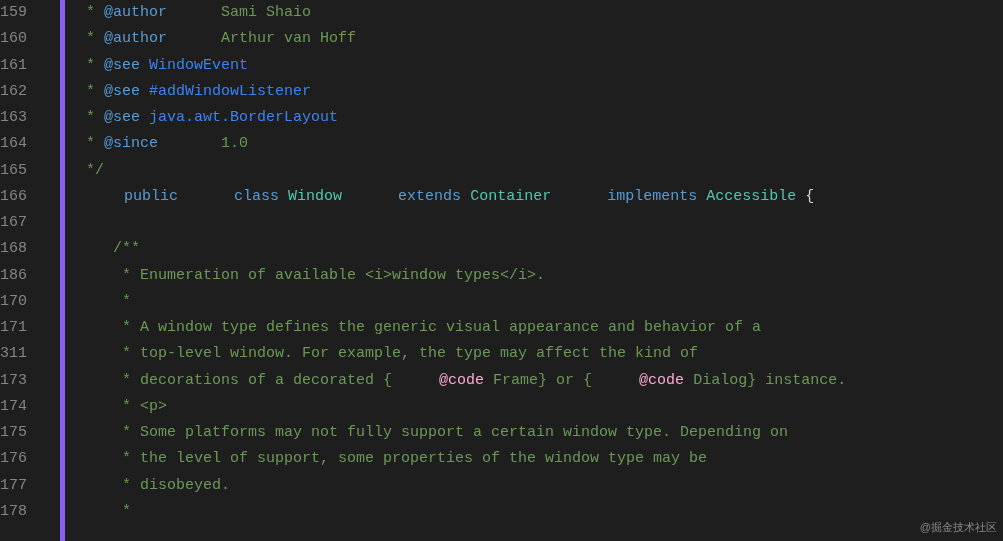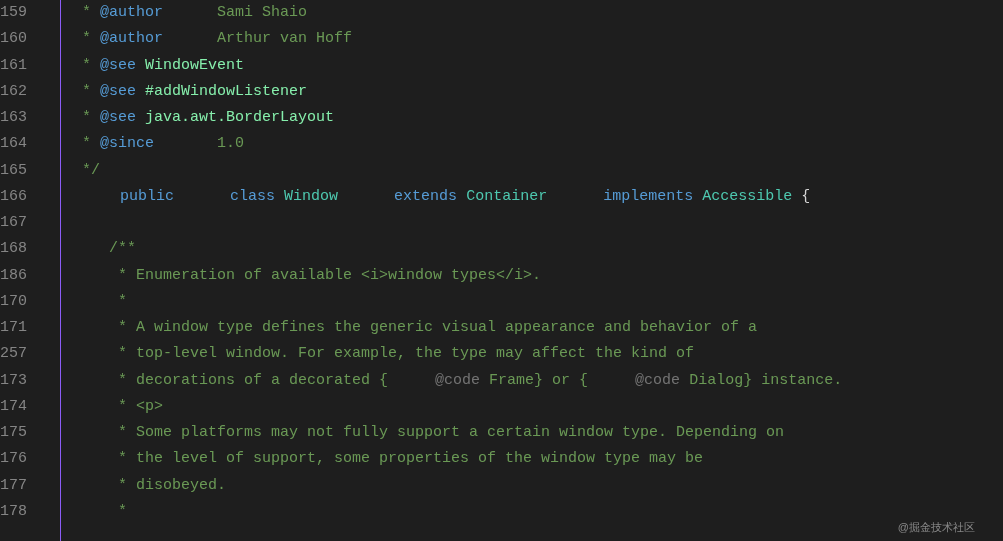--- a/index.html
+++ b/index.html
@@ -20,37 +20,37 @@
 .gutter {
   flex: 0 0 60px;
   padding-right: 16px;
   text-align: left;
   color: #858585;
   user-select: none;
 }
 .code {
   flex: 1;
   padding-left: 12px;
-  border-left: 1px solid #8b5cf6;
+  border-left: 5px solid #8b5cf6;
   white-space: pre;
   color: #d4d4d4;
 }
 .line { display: block; }
 .asterisk { color: #6a9955; }
 .javadoc { color: #6a9955; }
 .tag { color: #569cd6; }
-.tagval { color: #86efac; }
+.tagval { color: #3b82f6; }
 .kw { color: #569cd6; margin-left: 47px; }
 .type { color: #4ec9b0; }
 .punc { color: #d4d4d4; }
-.atcode { color: #737373; padding-left: 47px; }
+.atcode { color: #f9a8d4; padding-left: 47px; }
 .watermark {
   position: absolute;
   bottom: 4px;
-  right: 28px;
+  right: 6px;
   font-size: 11px;
   color: #888;
   font-family: sans-serif;
 }
 </style>
 </head>
 <body>
 
 <div class="editor">
   <div class="gutter">
@@ -60,21 +60,21 @@
       <span class="line">162</span>
       <span class="line">163</span>
       <span class="line">164</span>
       <span class="line">165</span>
       <span class="line">166</span>
       <span class="line">167</span>
       <span class="line">168</span>
       <span class="line">186</span>
       <span class="line">170</span>
       <span class="line">171</span>
-      <span class="line">257</span>
+      <span class="line">311</span>
       <span class="line">173</span>
       <span class="line">174</span>
       <span class="line">175</span>
       <span class="line">176</span>
       <span class="line">177</span>
       <span class="line">178</span>
     </div>
   <div class="code"><span class="line"><span class="asterisk"> * </span><span class="tag">@author</span><span class="javadoc">      Sami Shaio</span></span><span class="line"><span class="asterisk"> * </span><span class="tag">@author</span><span class="javadoc">      Arthur van Hoff</span></span><span class="line"><span class="asterisk"> * </span><span class="tag">@see</span><span class="javadoc"> </span><span class="tagval">WindowEvent</span></span><span class="line"><span class="asterisk"> * </span><span class="tag">@see</span><span class="javadoc"> </span><span class="tagval">#addWindowListener</span></span><span class="line"><span class="asterisk"> * </span><span class="tag">@see</span><span class="javadoc"> </span><span class="tagval">java.awt.BorderLayout</span></span><span class="line"><span class="asterisk"> * </span><span class="tag">@since</span><span class="javadoc">       1.0</span></span><span class="line"><span class="asterisk"> */</span></span><span class="line"><span class="kw">public</span><span class="punc"> </span><span class="kw">class</span><span class="punc"> </span><span class="type">Window</span><span class="punc"> </span><span class="kw">extends</span><span class="punc"> </span><span class="type">Container</span><span class="punc"> </span><span class="kw">implements</span><span class="punc"> </span><span class="type">Accessible</span><span class="punc"> {</span></span><span class="line"><span class="punc"> </span></span><span class="line"><span class="asterisk">    /**</span></span><span class="line"><span class="asterisk">     * </span><span class="javadoc">Enumeration of available &lt;i&gt;window types&lt;/i&gt;.</span></span><span class="line"><span class="asterisk">     *</span></span><span class="line"><span class="asterisk">     * </span><span class="javadoc">A window type defines the generic visual appearance and behavior of a</span></span><span class="line"><span class="asterisk">     * </span><span class="javadoc">top-level window. For example, the type may affect the kind of</span></span><span class="line"><span class="asterisk">     * </span><span class="javadoc">decorations of a decorated {</span><span class="atcode">@code</span><span class="javadoc"> Frame} or {</span><span class="atcode">@code</span><span class="javadoc"> Dialog} instance.</span></span><span class="line"><span class="asterisk">     * </span><span class="javadoc">&lt;p&gt;</span></span><span class="line"><span class="asterisk">     * </span><span class="javadoc">Some platforms may not fully support a certain window type. Depending on</span></span><span class="line"><span class="asterisk">     * </span><span class="javadoc">the level of support, some properties of the window type may be</span></span><span class="line"><span class="asterisk">     * </span><span class="javadoc">disobeyed.</span></span><span class="line"><span class="asterisk">     *</span></span></div>
 </div>
 <div class="watermark">@掘金技术社区</div>

